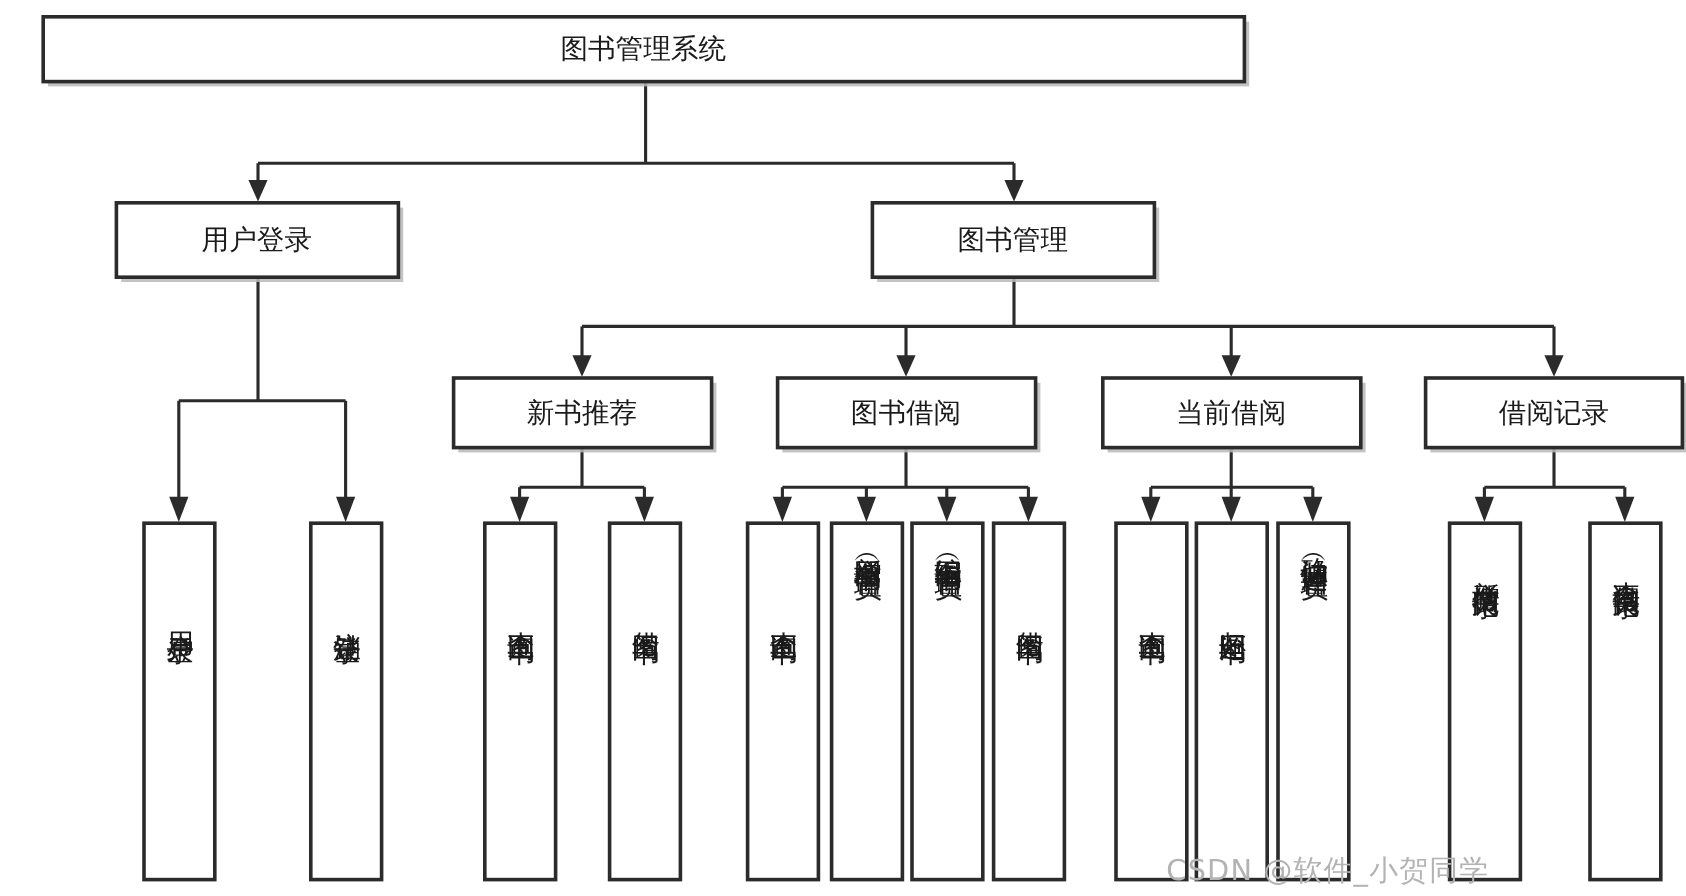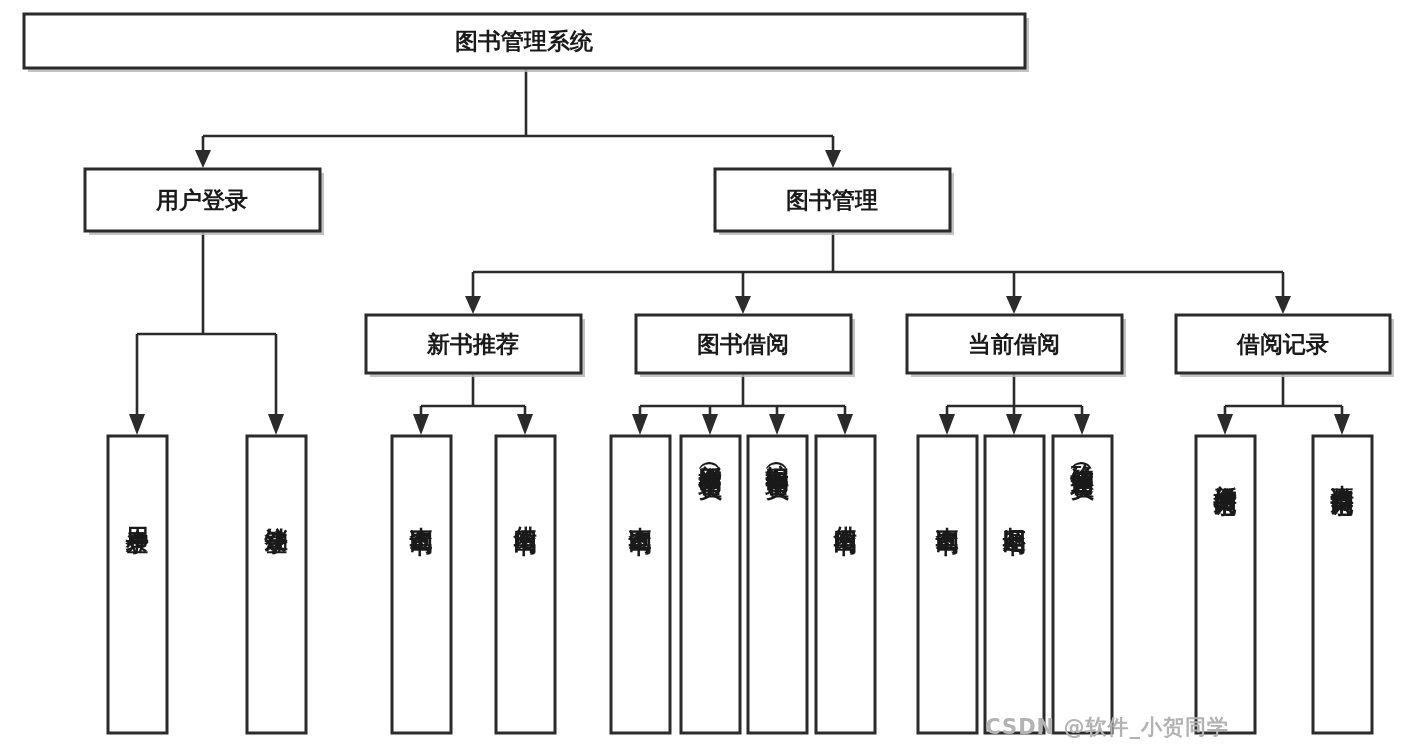--- a/index.html
+++ b/index.html
@@ -9,25 +9,24 @@
   }
   body {
     width: 1405px;
     height: 747px;
     font-family: "DejaVu Sans", "Liberation Sans", sans-serif;
     overflow: hidden;
     position: relative;
   }
   #diagram-root {
     position: absolute;
-    left: 4px;
+    left: 16px;
     top: 0;
     width: 1237px;
     height: 747px;
-    font-weight: bold;
   }
   svg.diagram {
     display: block;
     width: 1405px;
     height: 747px;
   }
   .node-box {
     fill: #ffffff;
     stroke: #2b2b2b;
     stroke-width: 3;
@@ -67,21 +66,21 @@
     line-height: 1.32;
     color: #1a1a1a;
     letter-spacing: 2px;
     white-space: nowrap;
   }
   .watermark {
     position: absolute;
     right: 12px;
     bottom: 6px;
     font-family: "DejaVu Sans", "Liberation Sans", sans-serif;
-    font-size: 21px;
+    font-size: 24px;
     color: #b3b3b3;
     letter-spacing: 1px;
     white-space: nowrap;
     user-select: none;
   }
 </style>
 </head>
 <body>
 
 <div id="diagram-root">

